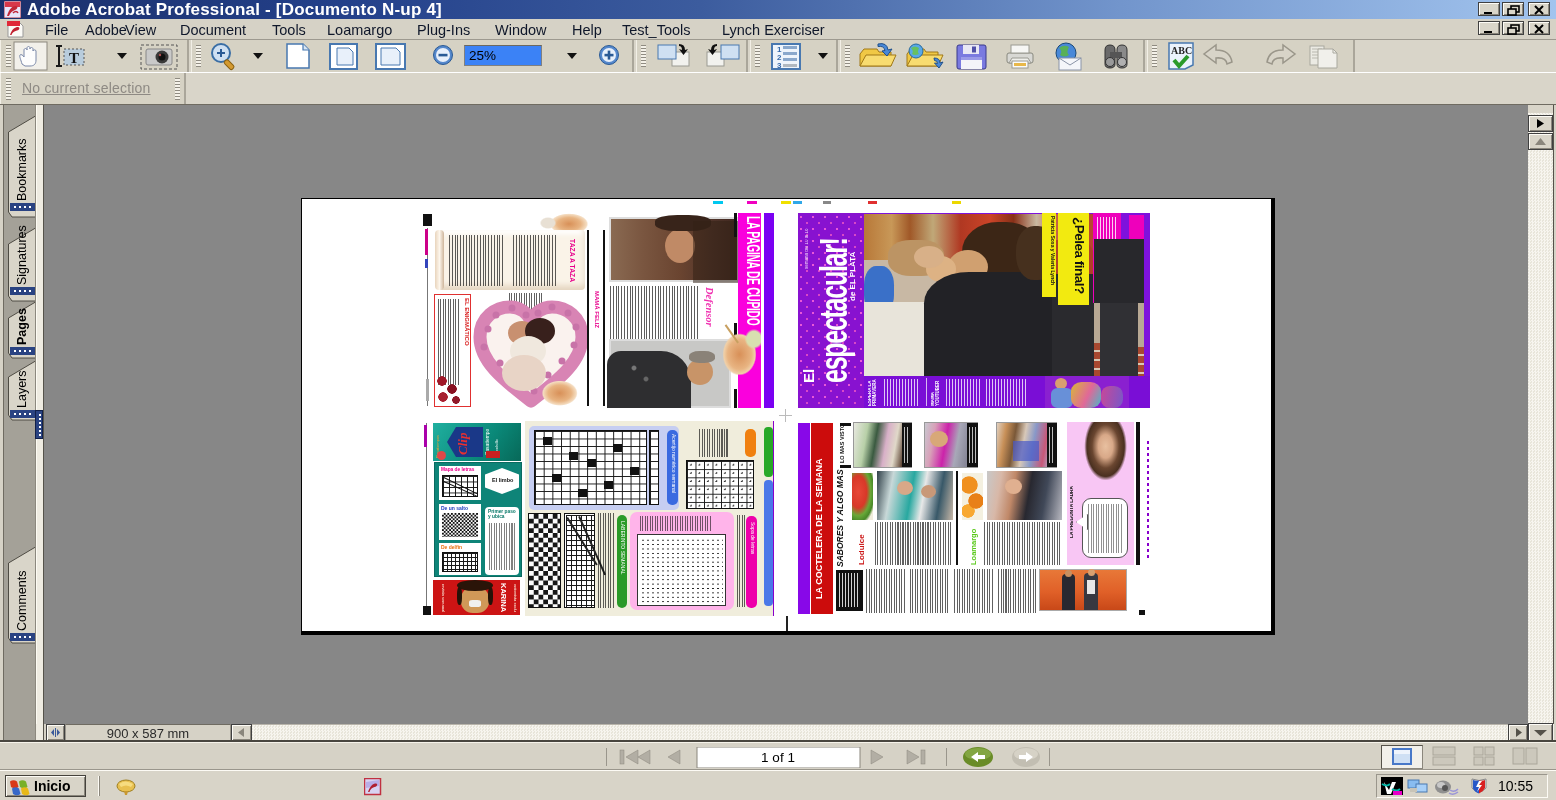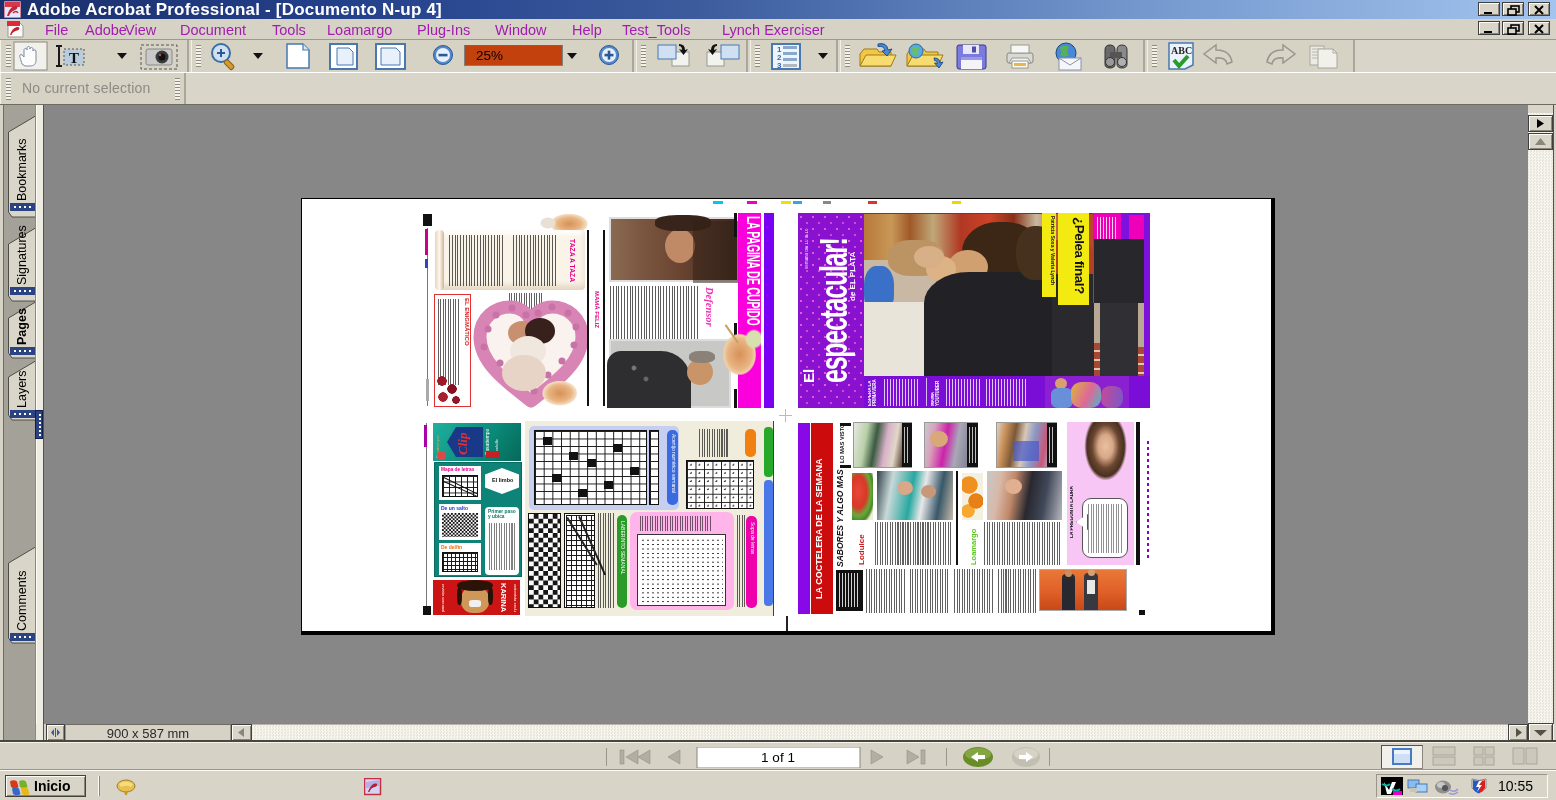--- a/index.html
+++ b/index.html
@@ -8,30 +8,30 @@
 #app{position:relative;width:1556px;height:800px;}
 
 #titlebar{position:absolute;left:0;top:0;width:1556px;height:19px;
  background:linear-gradient(to right,#1b306b,#23408a 22%,#3c5c9e 45%,#7295cc 72%,#a2c4ee 100%);}
 #titlebar .ttext{position:absolute;left:27px;top:0px;color:#fff;font-weight:bold;font-size:17px;letter-spacing:0.2px;}
 .winbtn{position:absolute;width:22px;height:14px;background:#d9d5c9;border:1px solid #404040;
  box-shadow:inset 1px 1px 0 #fdfbf5,inset -1px -1px 0 #8a867c;color:#000;}
 .winbtn svg{position:absolute;left:0;top:0;}
 
 #menubar{position:absolute;left:0;top:19px;width:1556px;height:21px;background:#d6d2c6;border-bottom:1px solid #9d998f;}
-#menubar span{position:absolute;top:3px;font-size:14.5px;color:#a21caf;}
+#menubar span{position:absolute;top:3px;font-size:14.5px;color:#0f172a;}
 
 #toolbar1{position:absolute;left:0;top:40px;width:1556px;height:32px;background:#d9d5c9;}
 #toolbar2{position:absolute;left:0;top:72px;width:1556px;height:32px;background:#d9d5c9;border-top:1px solid #fff;}
 .tbgroup{position:absolute;top:0;height:32px;background:#d6d2c4;border-right:2px solid #aaa69a;border-left:1px solid #f2efe6;}
 .grip{position:absolute;top:5px;width:5px;height:22px;
  background:repeating-linear-gradient(to bottom,#8f8b81 0 1px,#f4f1e8 1px 3px);}
-#nosel{position:absolute;left:22px;top:7px;color:#8e8a84;font-size:14px;letter-spacing:0.2px;}
-.zoombox{position:absolute;left:464px;top:5px;width:99px;height:21px;background:#c2410c;border:1px solid #808080;
- border-top-color:#6c685e;font-size:13.5px;padding:2px 0 0 11px;color:#000;}
+#nosel{position:absolute;left:22px;top:7px;color:#8e8a84;font-size:14px;letter-spacing:0.2px;text-decoration:underline;}
+.zoombox{position:absolute;left:464px;top:5px;width:78px;height:21px;background:#3b82f6;border:1px solid #808080;
+ border-top-color:#6c685e;font-size:13.5px;padding:2px 0 0 4px;color:#000;}
 
 #main{position:absolute;left:0;top:104px;width:1556px;height:620px;background:#878787;border-top:1px solid #6f6b61;}
 #leftframe{position:absolute;left:0;top:0;width:3px;height:620px;background:#d6d2c6;}
 #tabstrip{position:absolute;left:3px;top:0;width:32px;height:620px;background:#a4a198;border-left:1px solid #6f6b61;}
 #splitter{position:absolute;left:35px;top:0;width:9px;height:620px;background:#eeebe1;
  border-left:1px solid #8c887e;border-right:1px solid #55524a;box-shadow:inset 1px 0 0 #fdfbf3;}
 #splithandle{position:absolute;left:35px;top:305px;width:8px;height:29px;background:#2a4382;border:1px solid #11204a;}
 #splithandle i{position:absolute;left:3px;top:3px;width:2px;height:22px;
  background:repeating-linear-gradient(to bottom,#fff 0 2px,transparent 2px 4px);}
 #docarea{position:absolute;left:44px;top:0;width:1484px;height:620px;background:#878787;overflow:hidden;}

